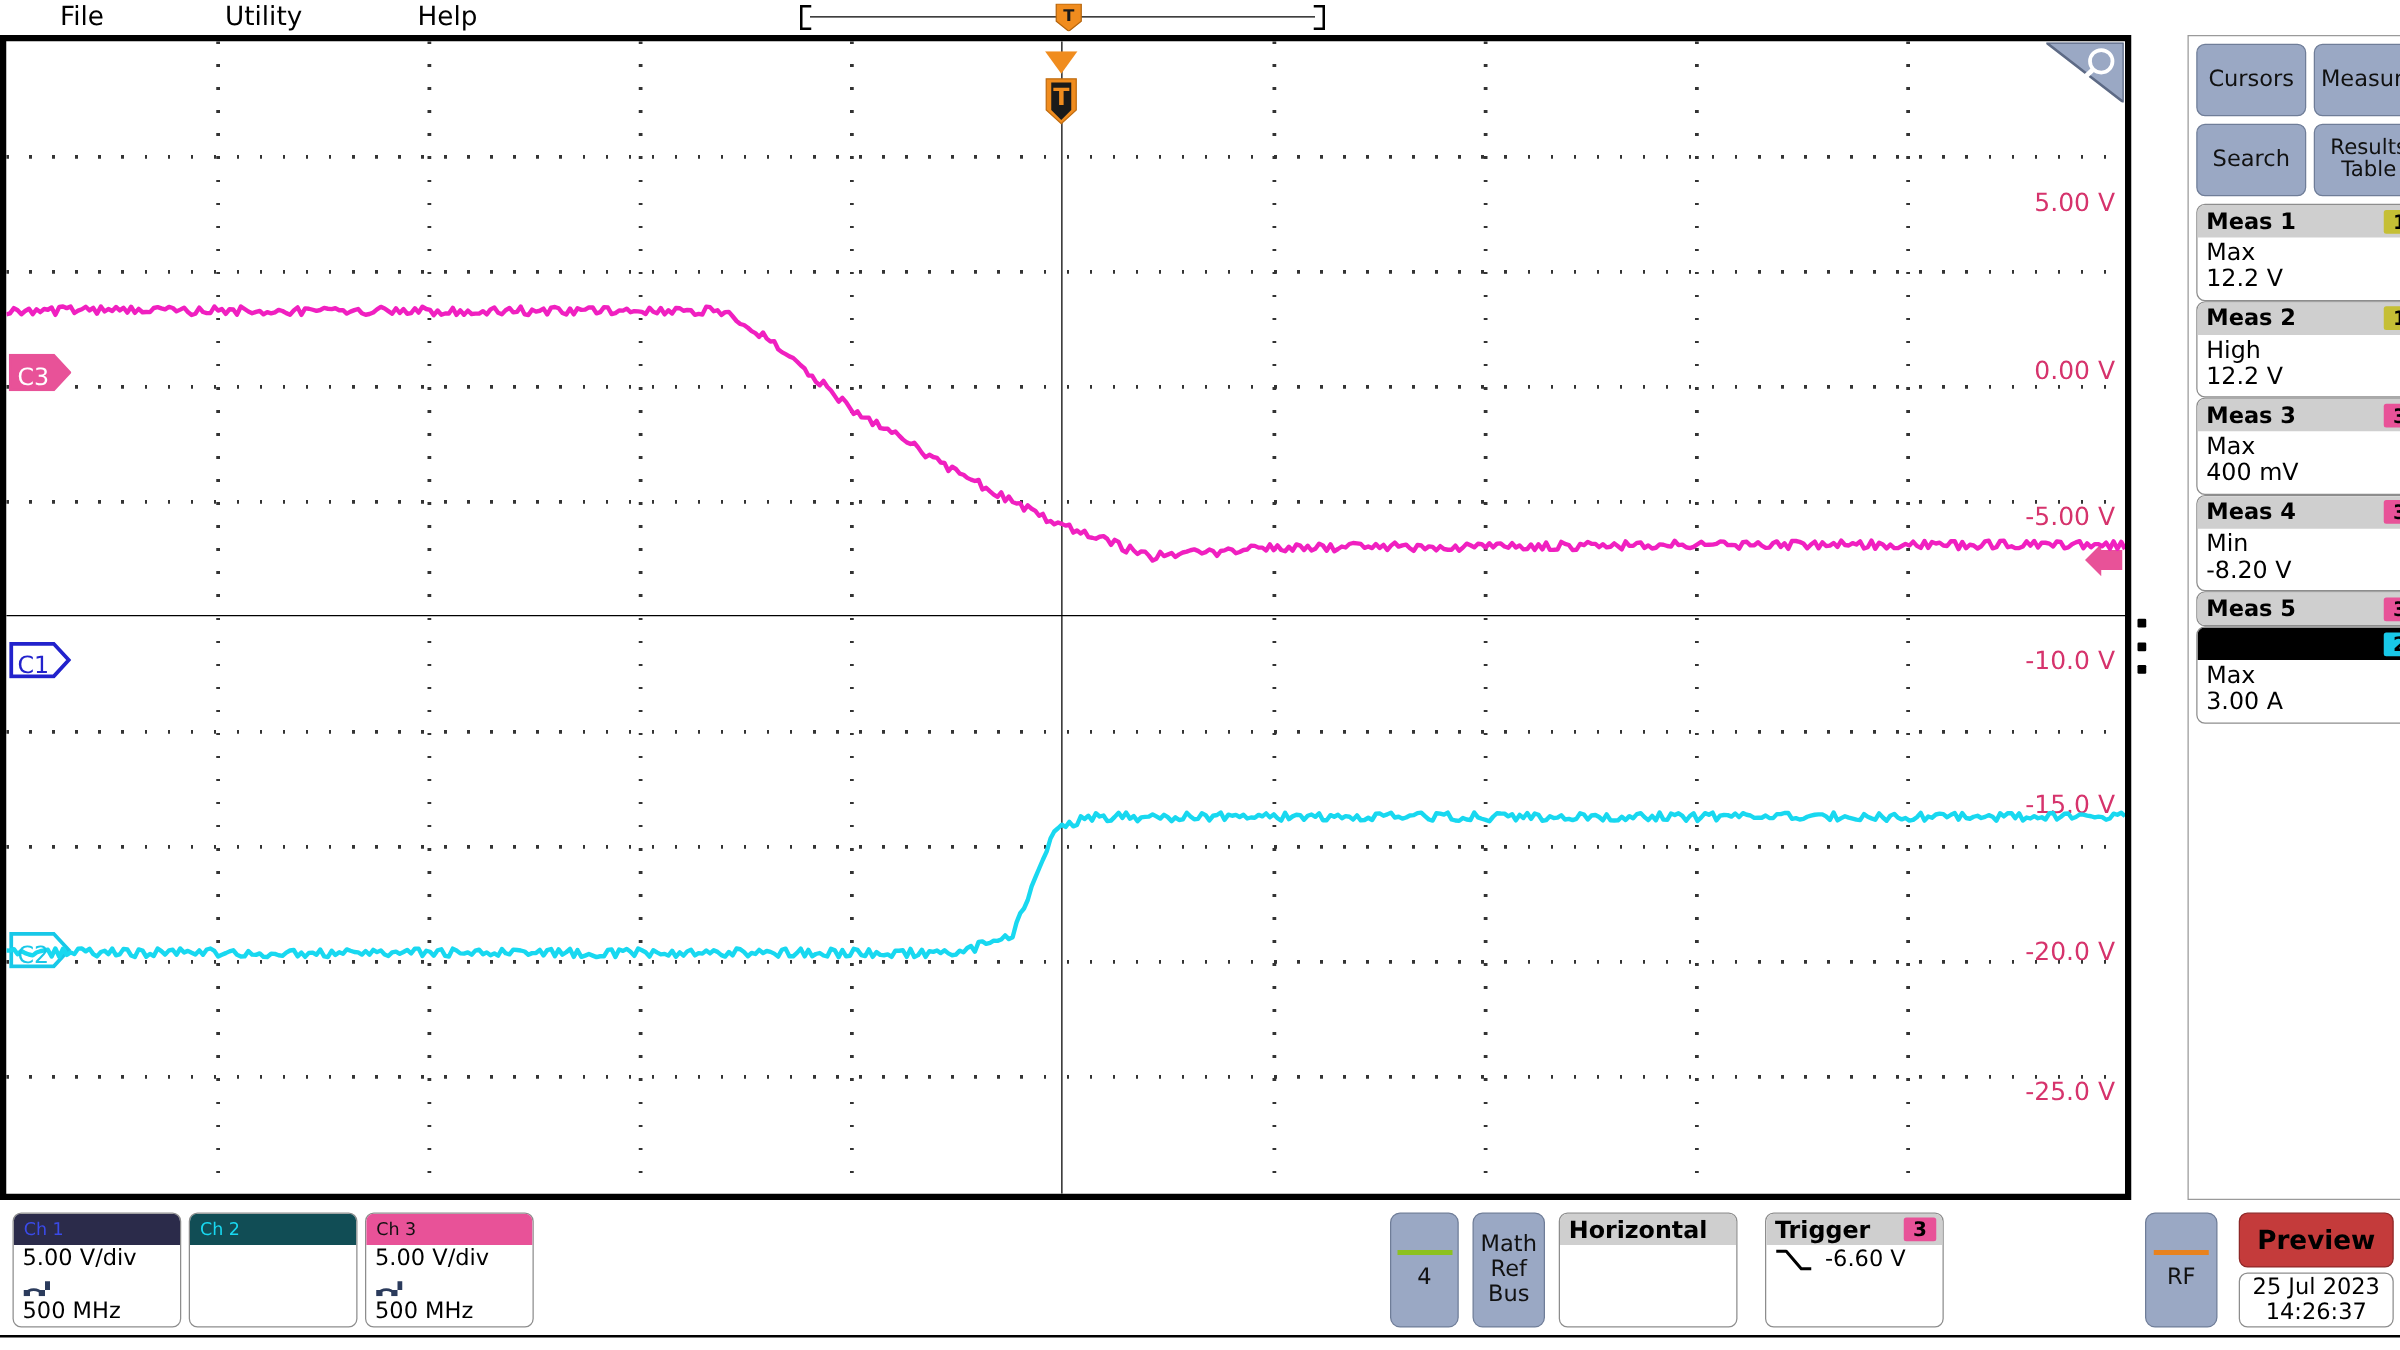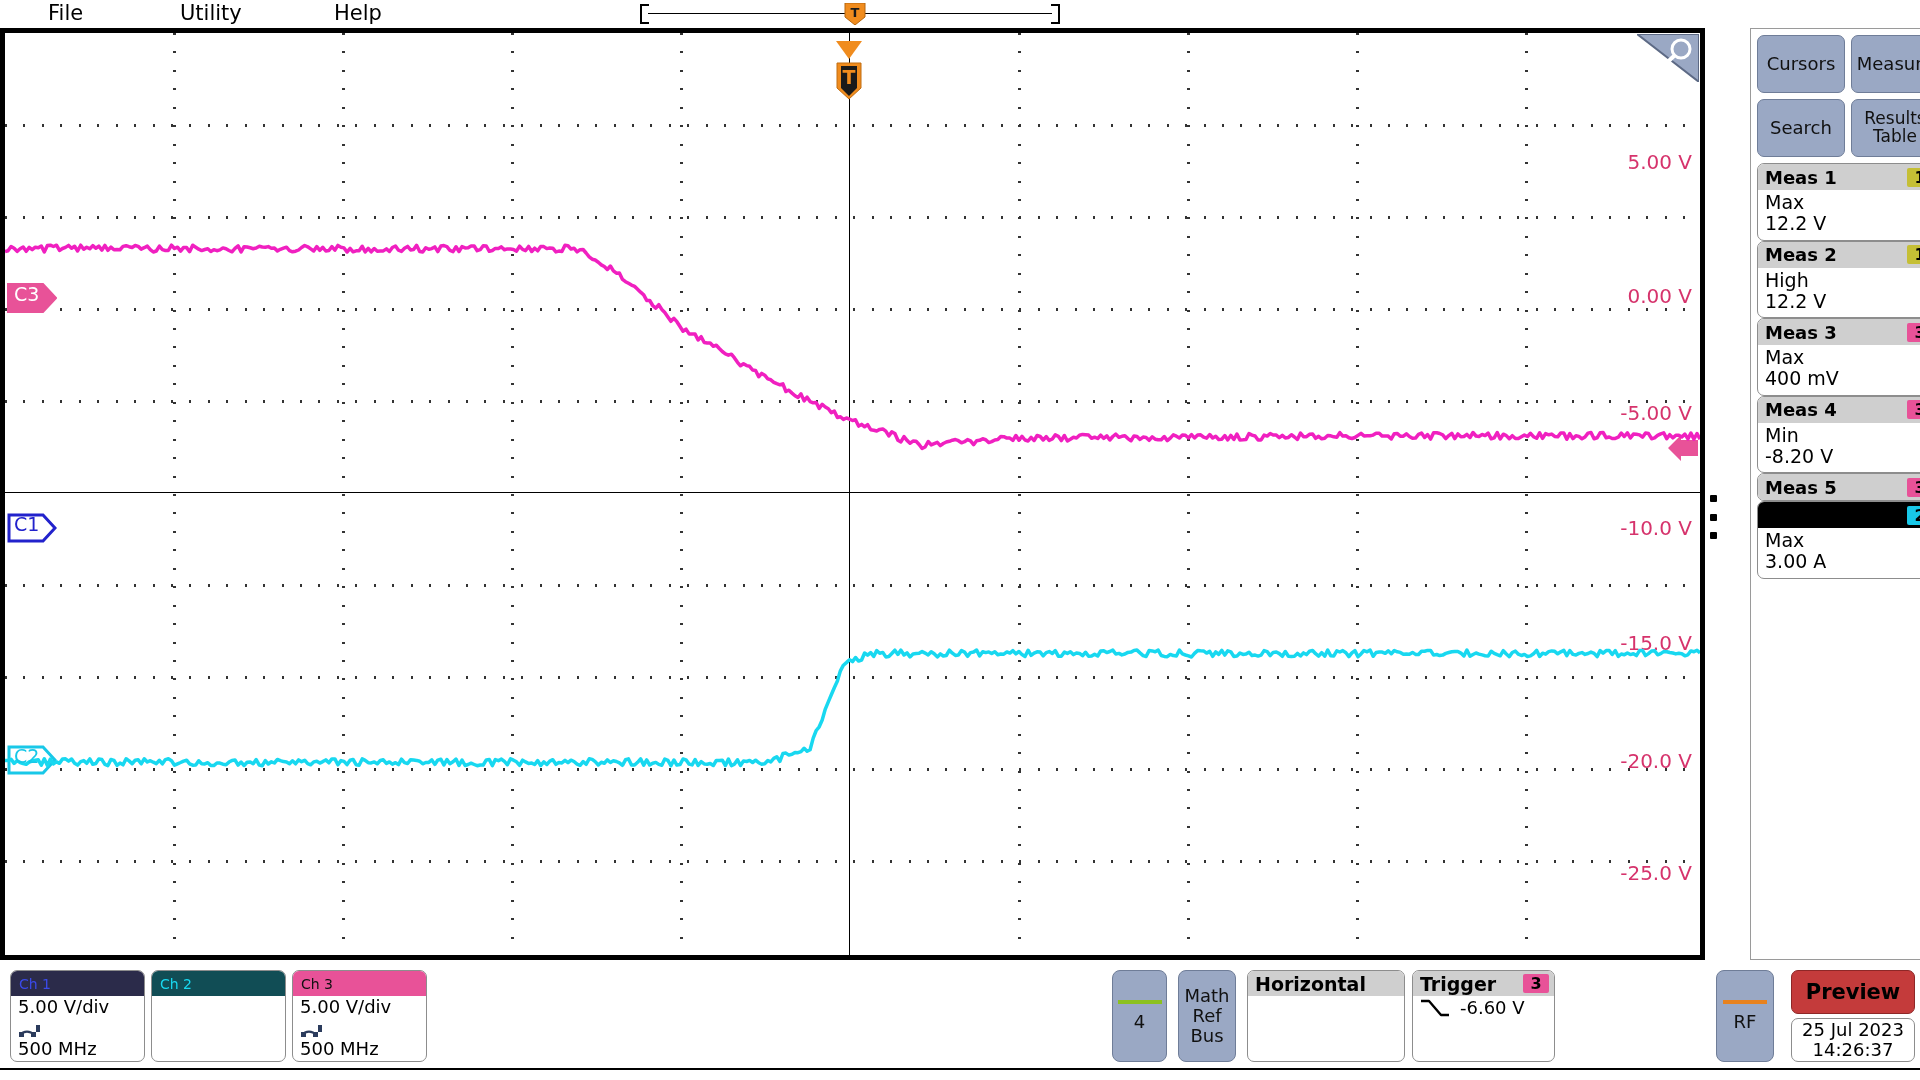--- a/index.html
+++ b/index.html
@@ -60,21 +60,21 @@
   .dotrow {
     position: absolute; left: 0; right: 0; height: 3px;
     background-image: repeating-linear-gradient(to right,
       #333 0px, #333 2px, transparent 2px, transparent 18.44px);
   }
 
   
   .ch-marker {
     position: absolute; left: 2px; width: 50px; height: 30px;
     font-size: 19px; font-weight: 500;
-    display: flex; align-items: flex-start; padding-left: 7px;
+    display: flex; align-items: flex-end; padding-left: 7px;
   }
   .ch-marker .mk-shape { position: absolute; left: 0; top: 0; width: 50px; height: 30px; }
   .ch-marker .mk-text { position: relative; z-index: 2; }
 
   
   #trig-marker { position: absolute; width: 32px; height: 64px; }
 
   
   #magnifier { position: absolute; right: 1px; top: 1px; width: 62px; height: 48px; }
 
@@ -417,21 +417,21 @@
       <div class="colorbar" style="background:#8cc11f"></div>
       <span>4</span>
     </div>
 
     <div class="sq-btn" style="left:1178px; width:58px">
       <span>Math</span>
       <span>Ref</span>
       <span>Bus</span>
     </div>
 
-    <div class="bb-card" style="left:1247px; width:158px">
+    <div class="bb-card" style="left:1247px; width:143px">
       <div class="bb-head">
         <span class="bb-head-title">Horizontal</span>
       </div>
     </div>
 
     <div class="bb-card" style="left:1412px; width:143px">
       <div class="bb-head">
         <span class="bb-head-title">Trigger</span>
         <span class="meas-badge" style="background:#e85298">3</span>
       </div>

